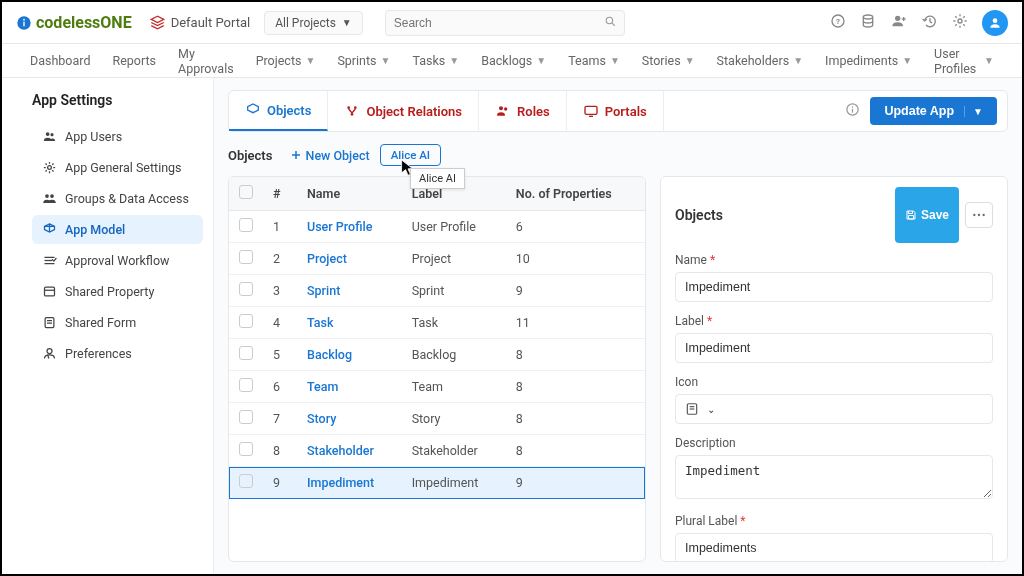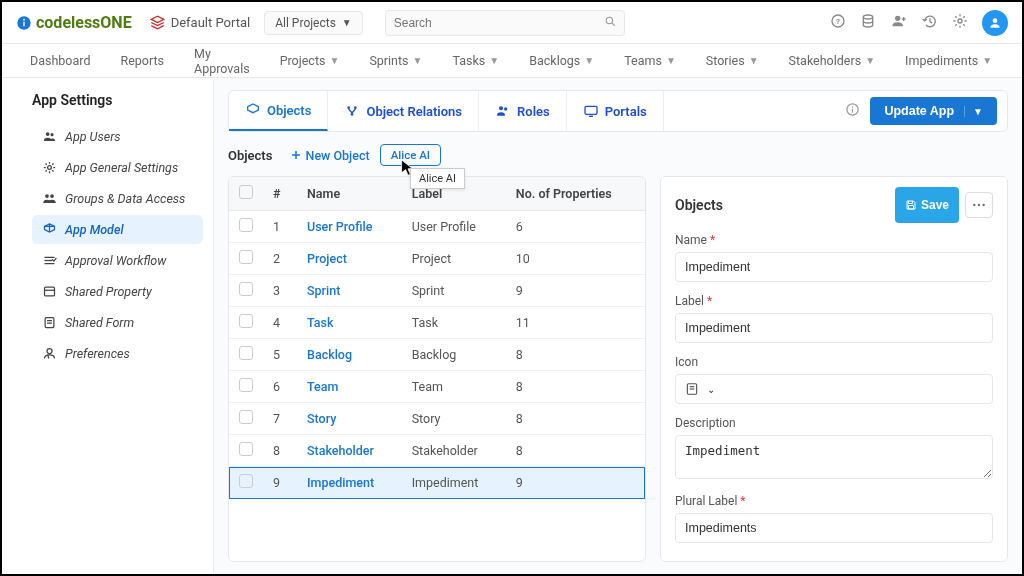--- a/index.html
+++ b/index.html
@@ -14,37 +14,37 @@
 .selector { display: flex; align-items: center; border: 1px solid #e5e7eb; border-radius: 4px; padding: 4px 10px; font-size: 12px; color: #555; background: #fafafa; }
 .selector .caret { margin-left: 6px; }
 .search-wrap { flex: 1; max-width: 240px; margin-left: 22px; position: relative; }
 .search-wrap input { width: 100%; border: 1px solid #e5e7eb; border-radius: 4px; padding: 5px 26px 5px 8px; font-size: 12px; background: #fafafa; }
 .search-wrap .sicon { position: absolute; right: 8px; top: 50%; transform: translateY(-50%); color: #aaa; }
 .top-icons { margin-left: auto; display: flex; align-items: center; gap: 14px; color: #888; }
 .avatar { width: 26px; height: 26px; border-radius: 50%; background: #2196f3; display: flex; align-items: center; justify-content: center; }
 .avatar svg { fill: #fff; }
 
 
-.navbar { display: flex; align-items: center; gap: 30px; padding: 0 28px; border-bottom: 1px solid #e5e7eb; height: 34px; }
+.navbar { display: flex; align-items: center; gap: 22px; padding: 0 28px; border-bottom: 1px solid #e5e7eb; height: 34px; }
 .navbar .navitem { font-size: 12.5px; color: #666; display: flex; align-items: center; cursor: pointer; }
 .navbar .caret { margin-left: 4px; color: #999; }
 
 
 .main { display: flex; height: calc(576px - 42px - 34px - 4px); }
 .sidebar { width: 196px; border-right: 1px solid #eee; padding: 14px 10px 14px 14px; background: #fff; margin-left: 16px; }
 .sidebar h3 { font-size: 14px; font-weight: 600; margin-bottom: 14px; color: #222; }
-.side-item { display: flex; align-items: center; padding: 7px 10px; border-radius: 6px; font-size: 12.5px; color: #444; cursor: pointer; margin-bottom: 2px; font-style: italic; }
+.side-item { display: flex; align-items: center; padding: 7px 10px; border-radius: 6px; font-size: 12.5px; color: #444; cursor: pointer; margin-bottom: 2px; }
 .side-item.active { background: #e6f2fd; color: #1565c0; font-weight: 500; }
 .side-item svg { margin-right: 8px; width: 15px; height: 15px; }
 
 .content { flex: 1; display: flex; flex-direction: column; padding: 12px 14px; background: #fafbfc; }
 
 
 .tabs-row { display: flex; align-items: center; border: 1px solid #e5e7eb; border-radius: 6px; background: #fff; padding: 0 10px 0 0; height: 42px; }
-.ptab { display: flex; align-items: center; padding: 0 16px; height: 100%; font-size: 13px; font-weight: 600; color: #1d4ed8; cursor: pointer; border-right: 1px solid #eee; }
+.ptab { display: flex; align-items: center; padding: 0 16px; height: 100%; font-size: 13px; font-weight: 600; color: #b91c1c; cursor: pointer; border-right: 1px solid #eee; }
 .ptab.active { color: #1976d2; border-bottom: 2px solid #1976d2; }
 .ptab svg { margin-right: 6px; width: 16px; height: 16px; }
 .tabs-row .spacer { flex: 1; }
 .info-circle { color: #999; margin-right: 10px; }
 .btn-primary { background: #1976d2; color: #fff; border: none; border-radius: 4px; padding: 7px 14px; font-size: 12.5px; font-weight: 600; display: flex; align-items: center; }
 .btn-primary .split { margin-left: 10px; padding-left: 8px; border-left: 1px solid rgba(255,255,255,0.3); }
 
 
 .subrow { display: flex; align-items: center; margin-top: 12px; position: relative; }
 .subrow .crumb { font-size: 13px; font-weight: 600; color: #333; margin-right: 18px; }
@@ -62,21 +62,21 @@
 tbody .name-link { color: #1976d2; font-weight: 500; }
 tbody tr.selected td { background: #e6f2fd; }
 tbody tr.selected { outline: 1.5px solid #1976d2; outline-offset: -1px; }
 .chk { width: 14px; height: 14px; border: 1px solid #ccc; border-radius: 3px; display: inline-block; }
 
 
 .detail { width: 348px; border: 1px solid #e5e7eb; border-radius: 6px; background: #fff; padding: 10px 14px; overflow: auto; }
 .detail-head { display: flex; align-items: center; margin-bottom: 10px; }
 .detail-head h4 { font-size: 14px; font-weight: 600; color: #333; }
 .detail-head .sp { flex: 1; }
-.btn-save { background: #2aa5e8; color: #fff; border: none; border-radius: 4px; padding: 11px 10px; font-size: 12px; font-weight: 600; display: flex; align-items: center; }
+.btn-save { background: #2aa5e8; color: #fff; border: none; border-radius: 4px; padding: 21px 10px; font-size: 12px; font-weight: 600; display: flex; align-items: center; }
 .btn-save svg { margin-right: 4px; }
 .btn-more { margin-left: 6px; border: 1px solid #ddd; border-radius: 4px; width: 28px; height: 26px; display: flex; align-items: center; justify-content: center; color: #666; background: #fff; }
 .field { margin-bottom: 12px; }
 .field label { display: block; font-size: 12px; color: #555; margin-bottom: 5px; }
 .req::after { content: " *"; color: #e53935; }
 .field input, .field textarea, .field .iconbox { width: 100%; border: 1px solid #e5e7eb; border-radius: 4px; padding: 7px 9px; font-size: 12.5px; color: #333; background: #fff; }
 .field textarea { height: 44px; resize: vertical; }
 .iconbox { display: inline-flex; width: auto; align-items: center; gap: 8px; }
 
 .caret { font-size: 10px; }

